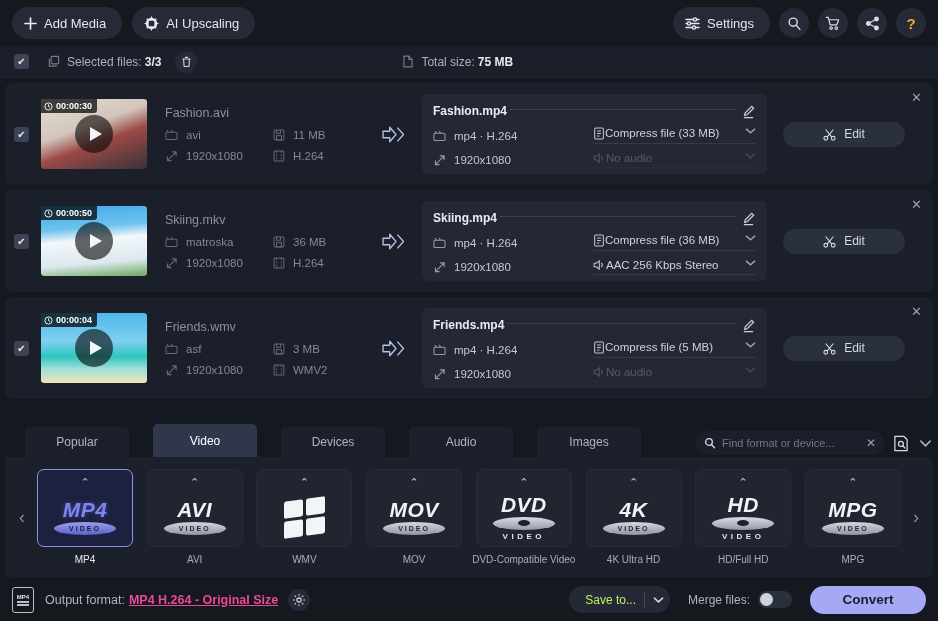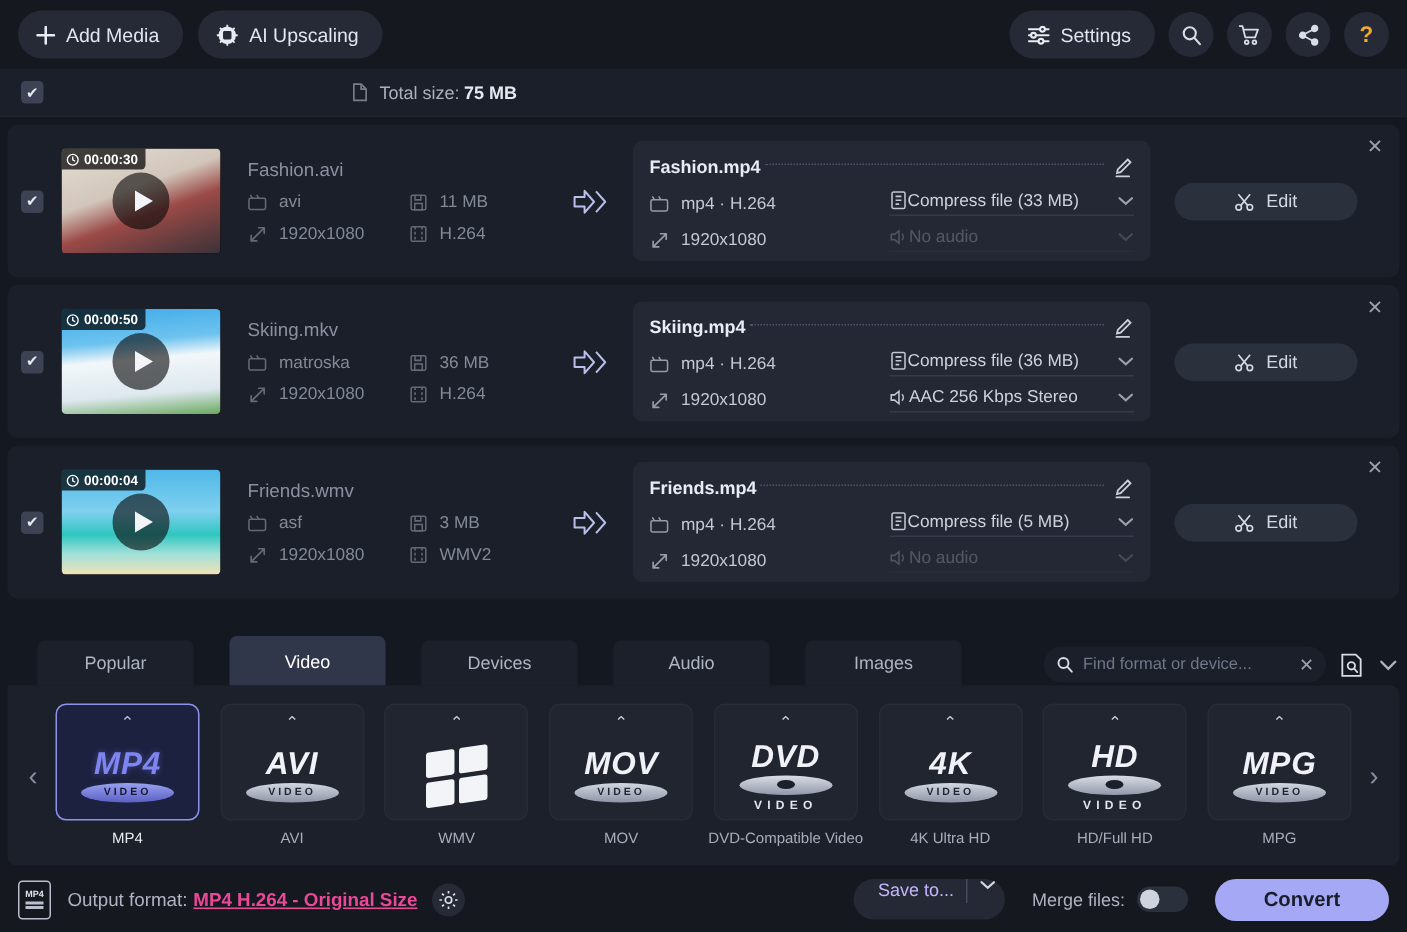--- a/index.html
+++ b/index.html
@@ -133,21 +133,21 @@
   .dotted { flex: 1; border-bottom: 1px dotted #4e5466; margin: 0 5px 3px 3px; height: 1px; }
   .pencil { cursor: pointer; display:flex; opacity:.9; }
   .out-grid {
     display: grid;
     grid-template-columns: 160px 1fr;
     row-gap: 8px; margin-top: 7px;
   }
   .out-cell { display: flex; align-items: center; font-size: 11.5px; color: #c3c8d5; }
   .out-cell .mi { margin-right: 8px; opacity: .72; display:flex; }
   .sel-cell {
-    display: flex; align-items: center;
+    display: flex; 
     border-bottom: 1px solid #343a49;
     padding-bottom: 3px; cursor: pointer;
   }
   .sel-cell .txt { font-size: 11.5px; color: #ced2de; flex: 1; }
   .sel-cell .chev { opacity: .75; margin-left: 6px; }
   .sel-cell.disabled { opacity: .28; cursor: default; }
   .edit-btn {
     margin-left: 16px;
     width: 122px; height: 25px;
     border-radius: 13px;
@@ -262,22 +262,22 @@
   #outfmt { margin-left: 11px; font-size: 12.5px; color: #aeb4c2; display:flex; align-items:center; }
   #outfmt b { color: #ec4899; margin-left: 4px; text-decoration: underline; }
   .gear-btn {
     width: 22px; height: 22px; border-radius: 50%;
     background: #262a36; margin-left: 10px; cursor: pointer;
     display:flex; align-items:center; justify-content:center;
   }
   #bottom-right { margin-left: auto; display: flex; align-items: center; }
   .saveto {
     height: 27px; background: #252935; border-radius: 14px;
-    display: flex; padding: 0 6px 0 16px;
-    font-size: 12px; color: #c4b5fd; cursor: pointer;
+    display: flex; align-items: center; padding: 0 6px 0 16px;
+    font-size: 12px; color: #bef264; cursor: pointer;
   }
   .saveto .div { width: 1px; height: 16px; background: #454b5c; margin: 0 8px; }
   .merge { display: flex; align-items: center; margin-left: 18px; font-size: 12px; color: #aeb4c2; }
   .toggle {
     width: 34px; height: 17px; border-radius: 9px;
     background: #2b303d; margin-left: 8px; position: relative; cursor: pointer;
   }
   .toggle .knob {
     position: absolute; left: 2px; top: 2px;
     width: 13px; height: 13px; border-radius: 50%;
@@ -366,20 +366,37 @@
       <span>?</span>
     </div>
   </div>
 </div>
 
 <div id="selbar">
   <div class="chk">
     <span>✔</span>
   </div>
 
+  <div class="seg a">
+    <span class="icon-s">
+      <svg width="13" height="13" viewBox="0 0 14 14" fill="none" stroke="#aab0be" stroke-width="1.2">
+        <rect x="4.5" y="1.5" width="8" height="8" rx="1"></rect>
+          <path d="M2.5 4v8h8"></path>
+      </svg>
+    </span>
+    <span>Selected files:</span>
+    <span class="count">3/3</span>
+    <div class="trash-btn">
+      <span>
+        <svg width="11" height="12" viewBox="0 0 12 13" fill="none" stroke="#d3d7e2" stroke-width="1.2">
+          <path d="M1.6 3.2h8.8M4.4 1.4h3.2M2.8 3.2l.6 8.2h5.2l.6-8.2"></path>
+        </svg>
+      </span>
+    </div>
+  </div>
 
   <div class="seg b">
     <span class="icon-s">
       <svg width="12" height="13" viewBox="0 0 12 14" fill="none" stroke="#aab0be" stroke-width="1.2">
         <path d="M1.6 1.2h5.2l3.6 3.6v8H1.6z"></path>
           <path d="M6.8 1.2v3.6h3.6"></path>
       </svg>
     </span>
     <span>Total size:</span>
     <span class="count">75 MB</span>

